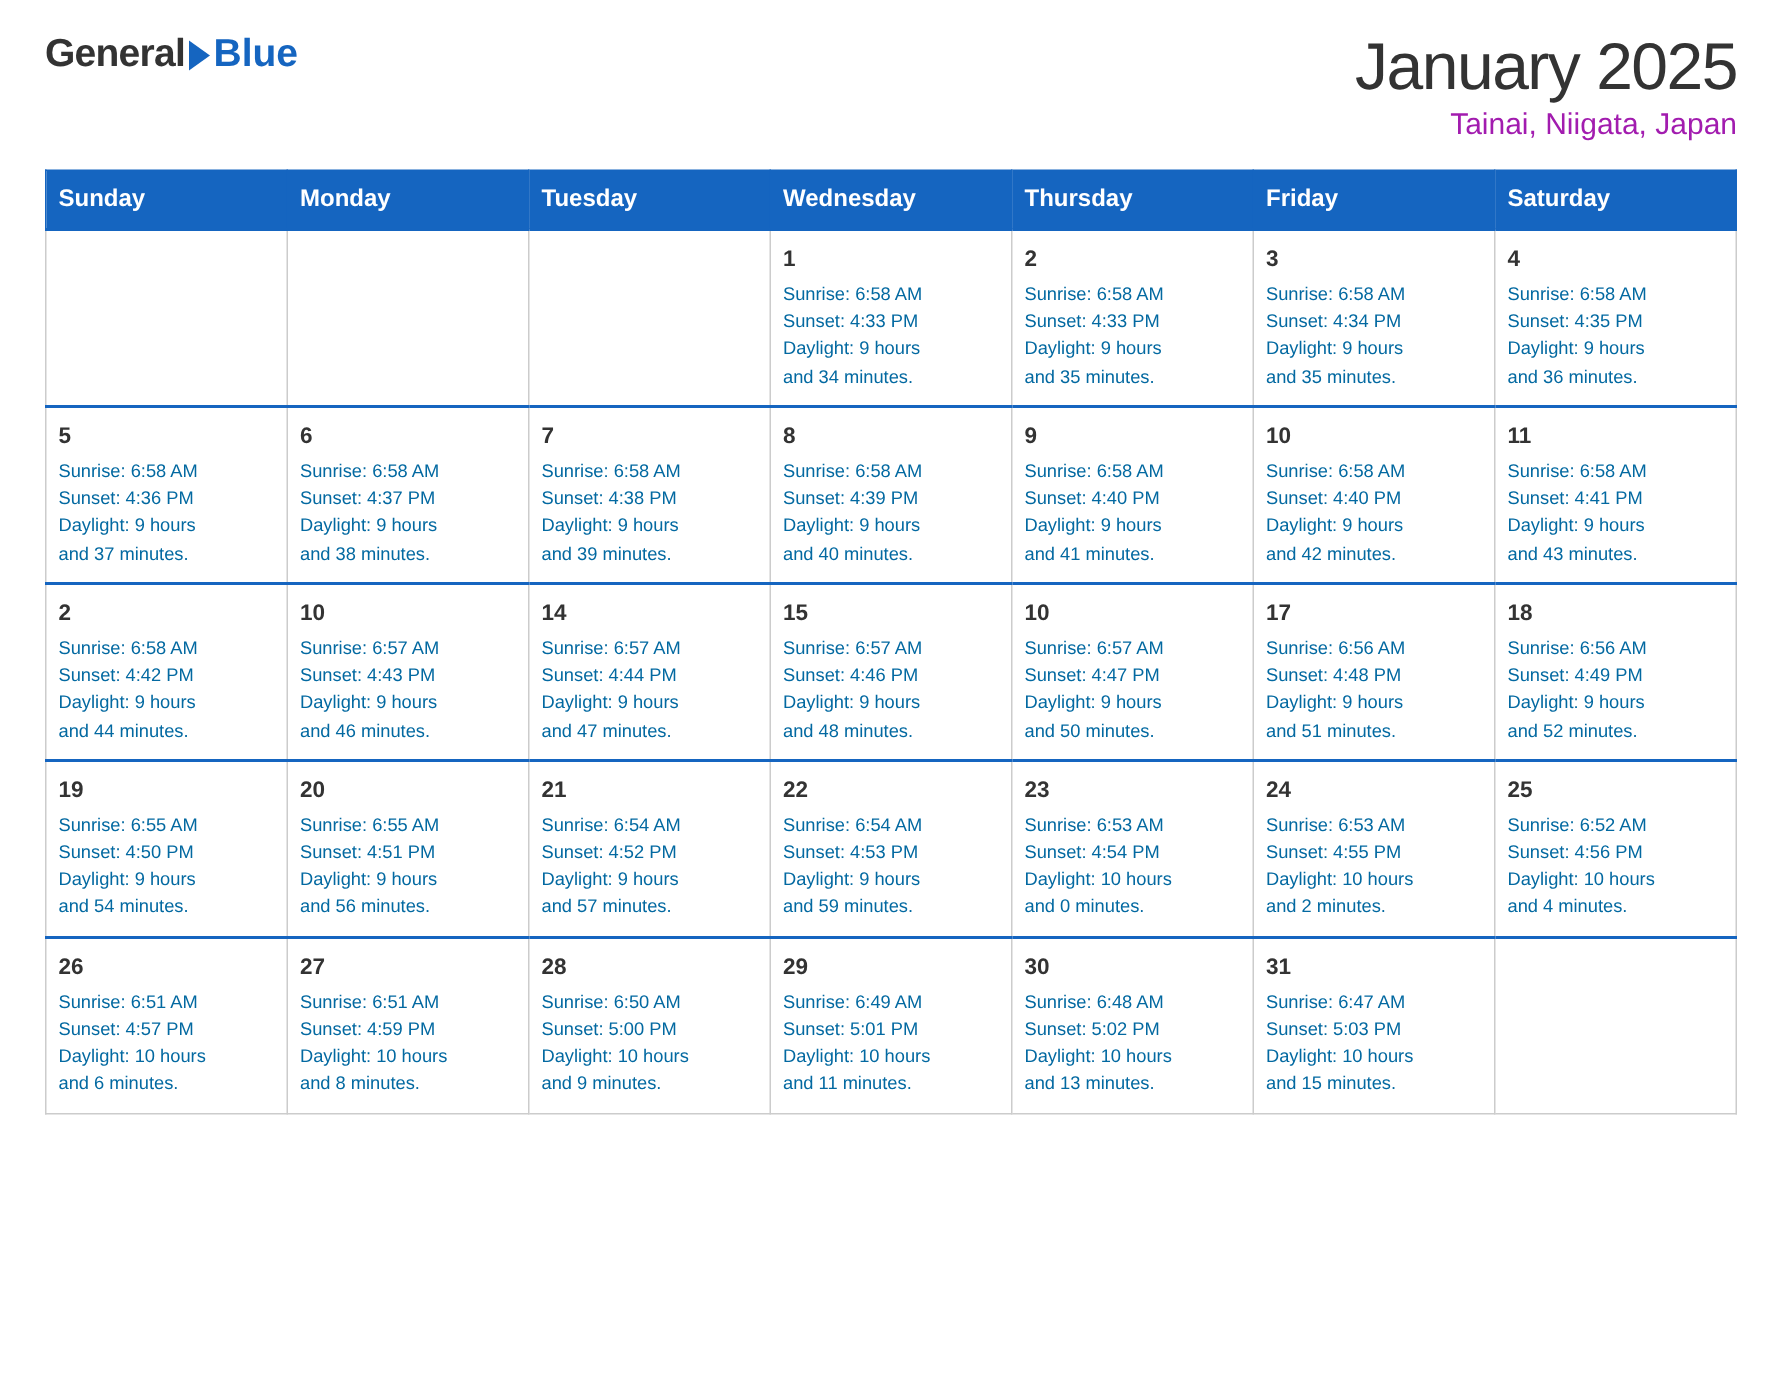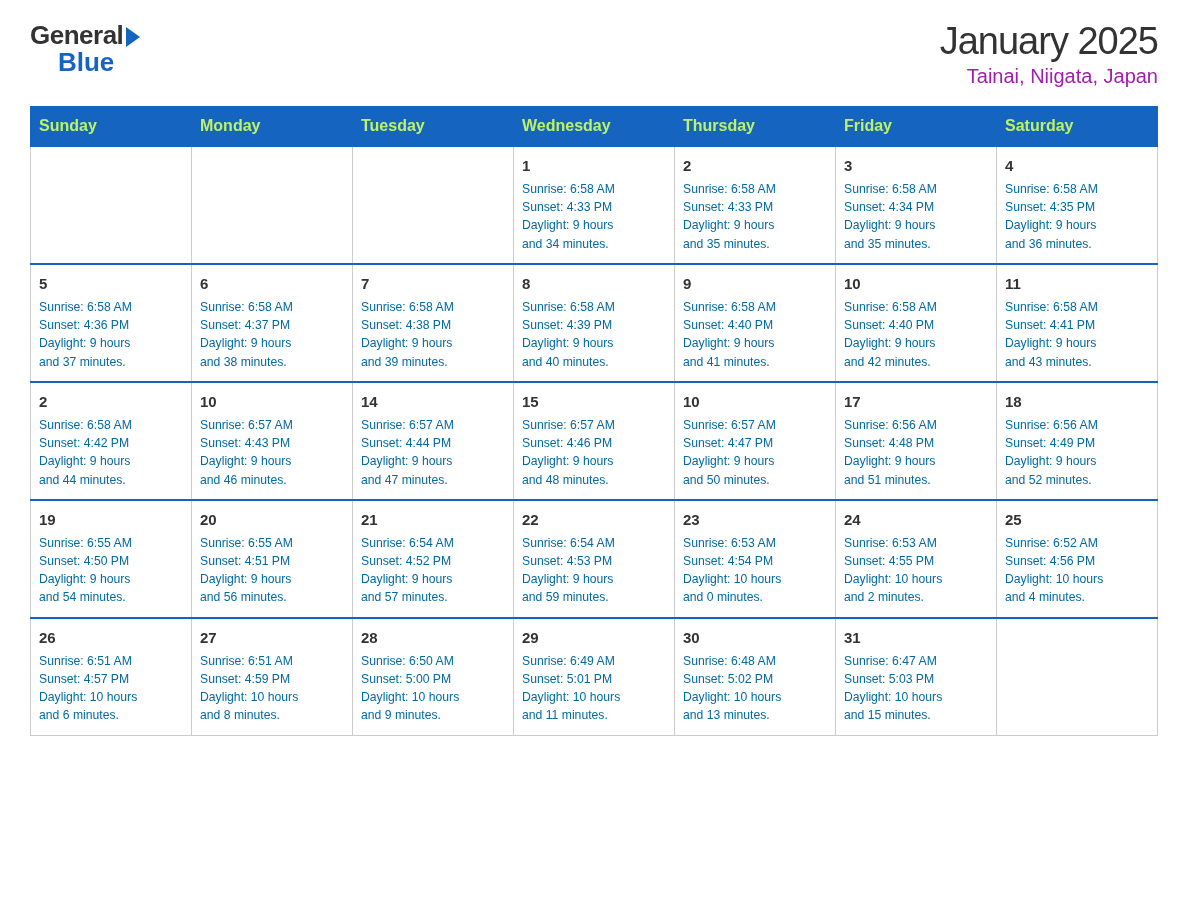--- a/index.html
+++ b/index.html
@@ -12,22 +12,22 @@
       padding: 20px 30px;
     }
     .header {
       display: flex;
       justify-content: space-between;
       align-items: flex-start;
       margin-bottom: 18px;
     }
     .logo {
       display: flex;
-      flex-direction: column;
-      align-items: center;
+      flex-direction: row;
+      align-items: flex-end;
     }
     .logo-top {
       display: flex;
       align-items: center;
     }
     .logo-general {
       font-size: 26px;
       font-weight: bold;
       color: #333;
       letter-spacing: -0.5px;
@@ -45,38 +45,38 @@
       font-size: 26px;
       font-weight: bold;
       color: #1565c0;
       margin-top: -4px;
       padding-left: 2px;
     }
     .title-block {
       text-align: right;
     }
     .calendar-title {
-      font-size: 38px;
+      font-size: 44px;
       font-weight: normal;
       color: #333;
       letter-spacing: -1px;
     }
     .calendar-subtitle {
       font-size: 20px;
       color: #a21caf;
       margin-top: 2px;
     }
     .calendar-table {
       width: 100%;
       border-collapse: collapse;
       table-layout: fixed;
     }
     .calendar-table th {
       background-color: #1565c0;
-      color: #bef264;
+      color: #ffffff;
       font-size: 16px;
       font-weight: bold;
       padding: 10px 8px;
       text-align: left;
       border: 1px solid #1565c0;
     }
     .calendar-table td {
       border: 1px solid #ccc;
       vertical-align: top;
       padding: 8px 8px 10px 8px;

